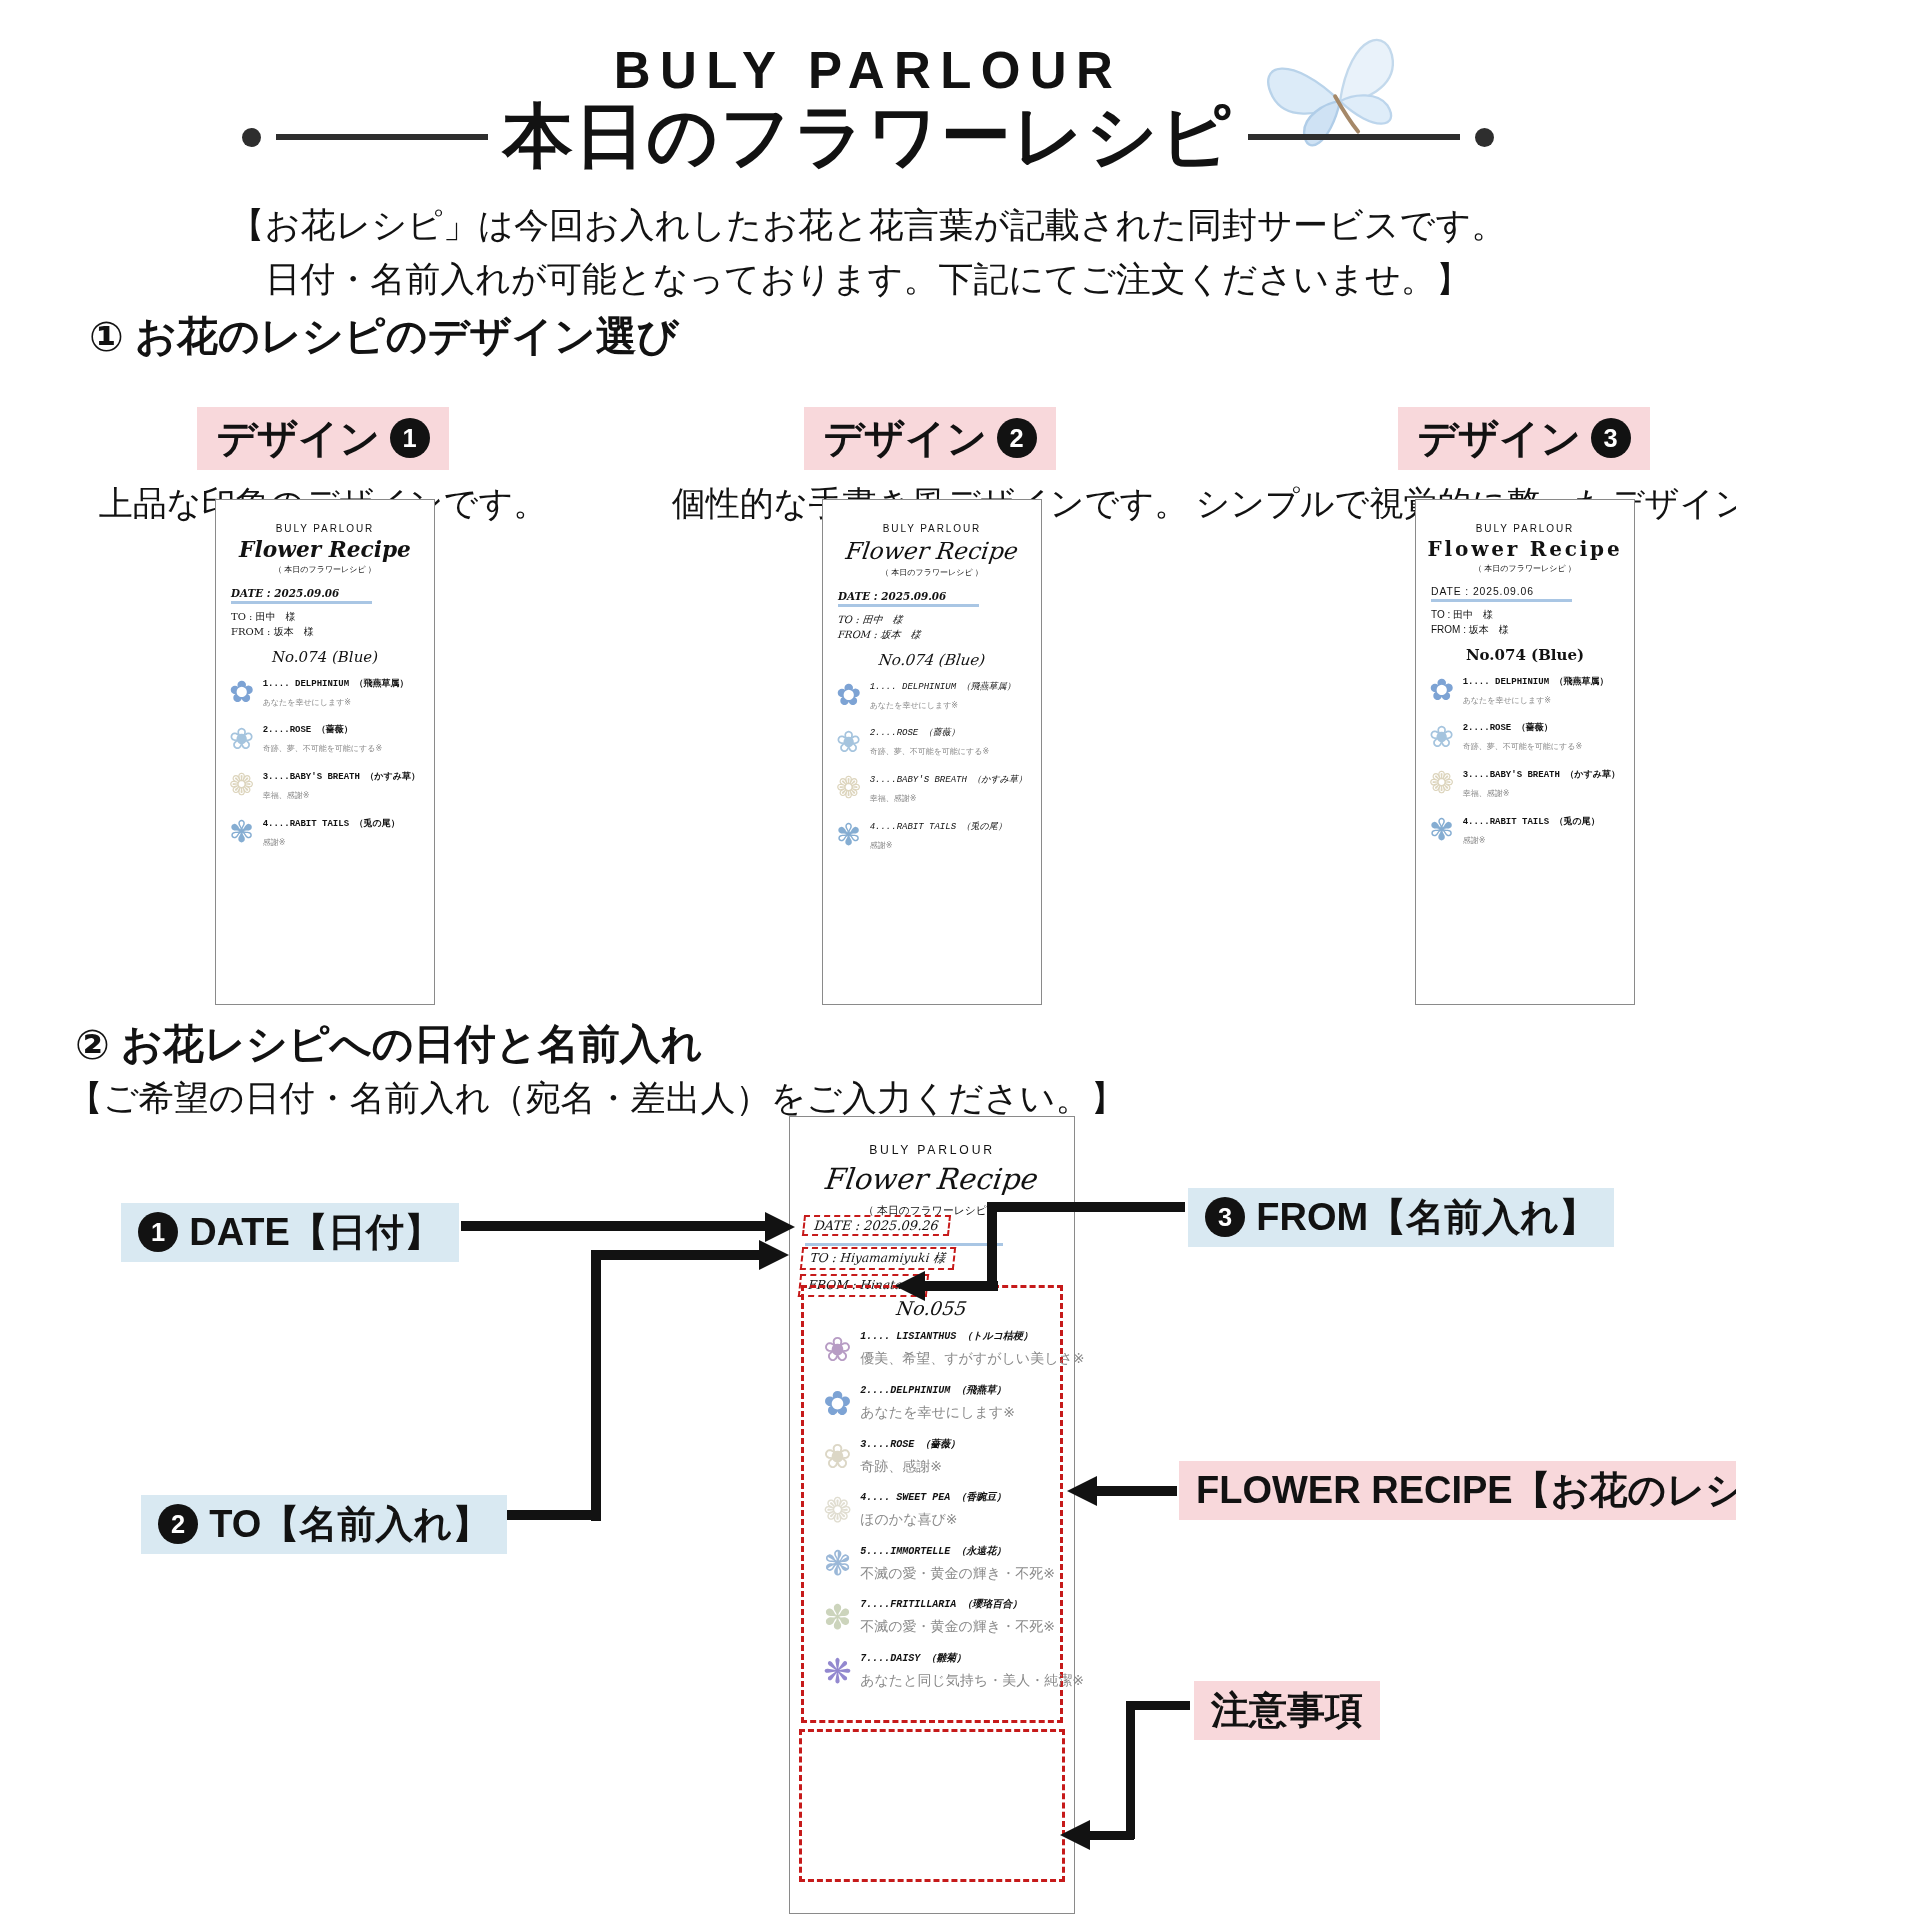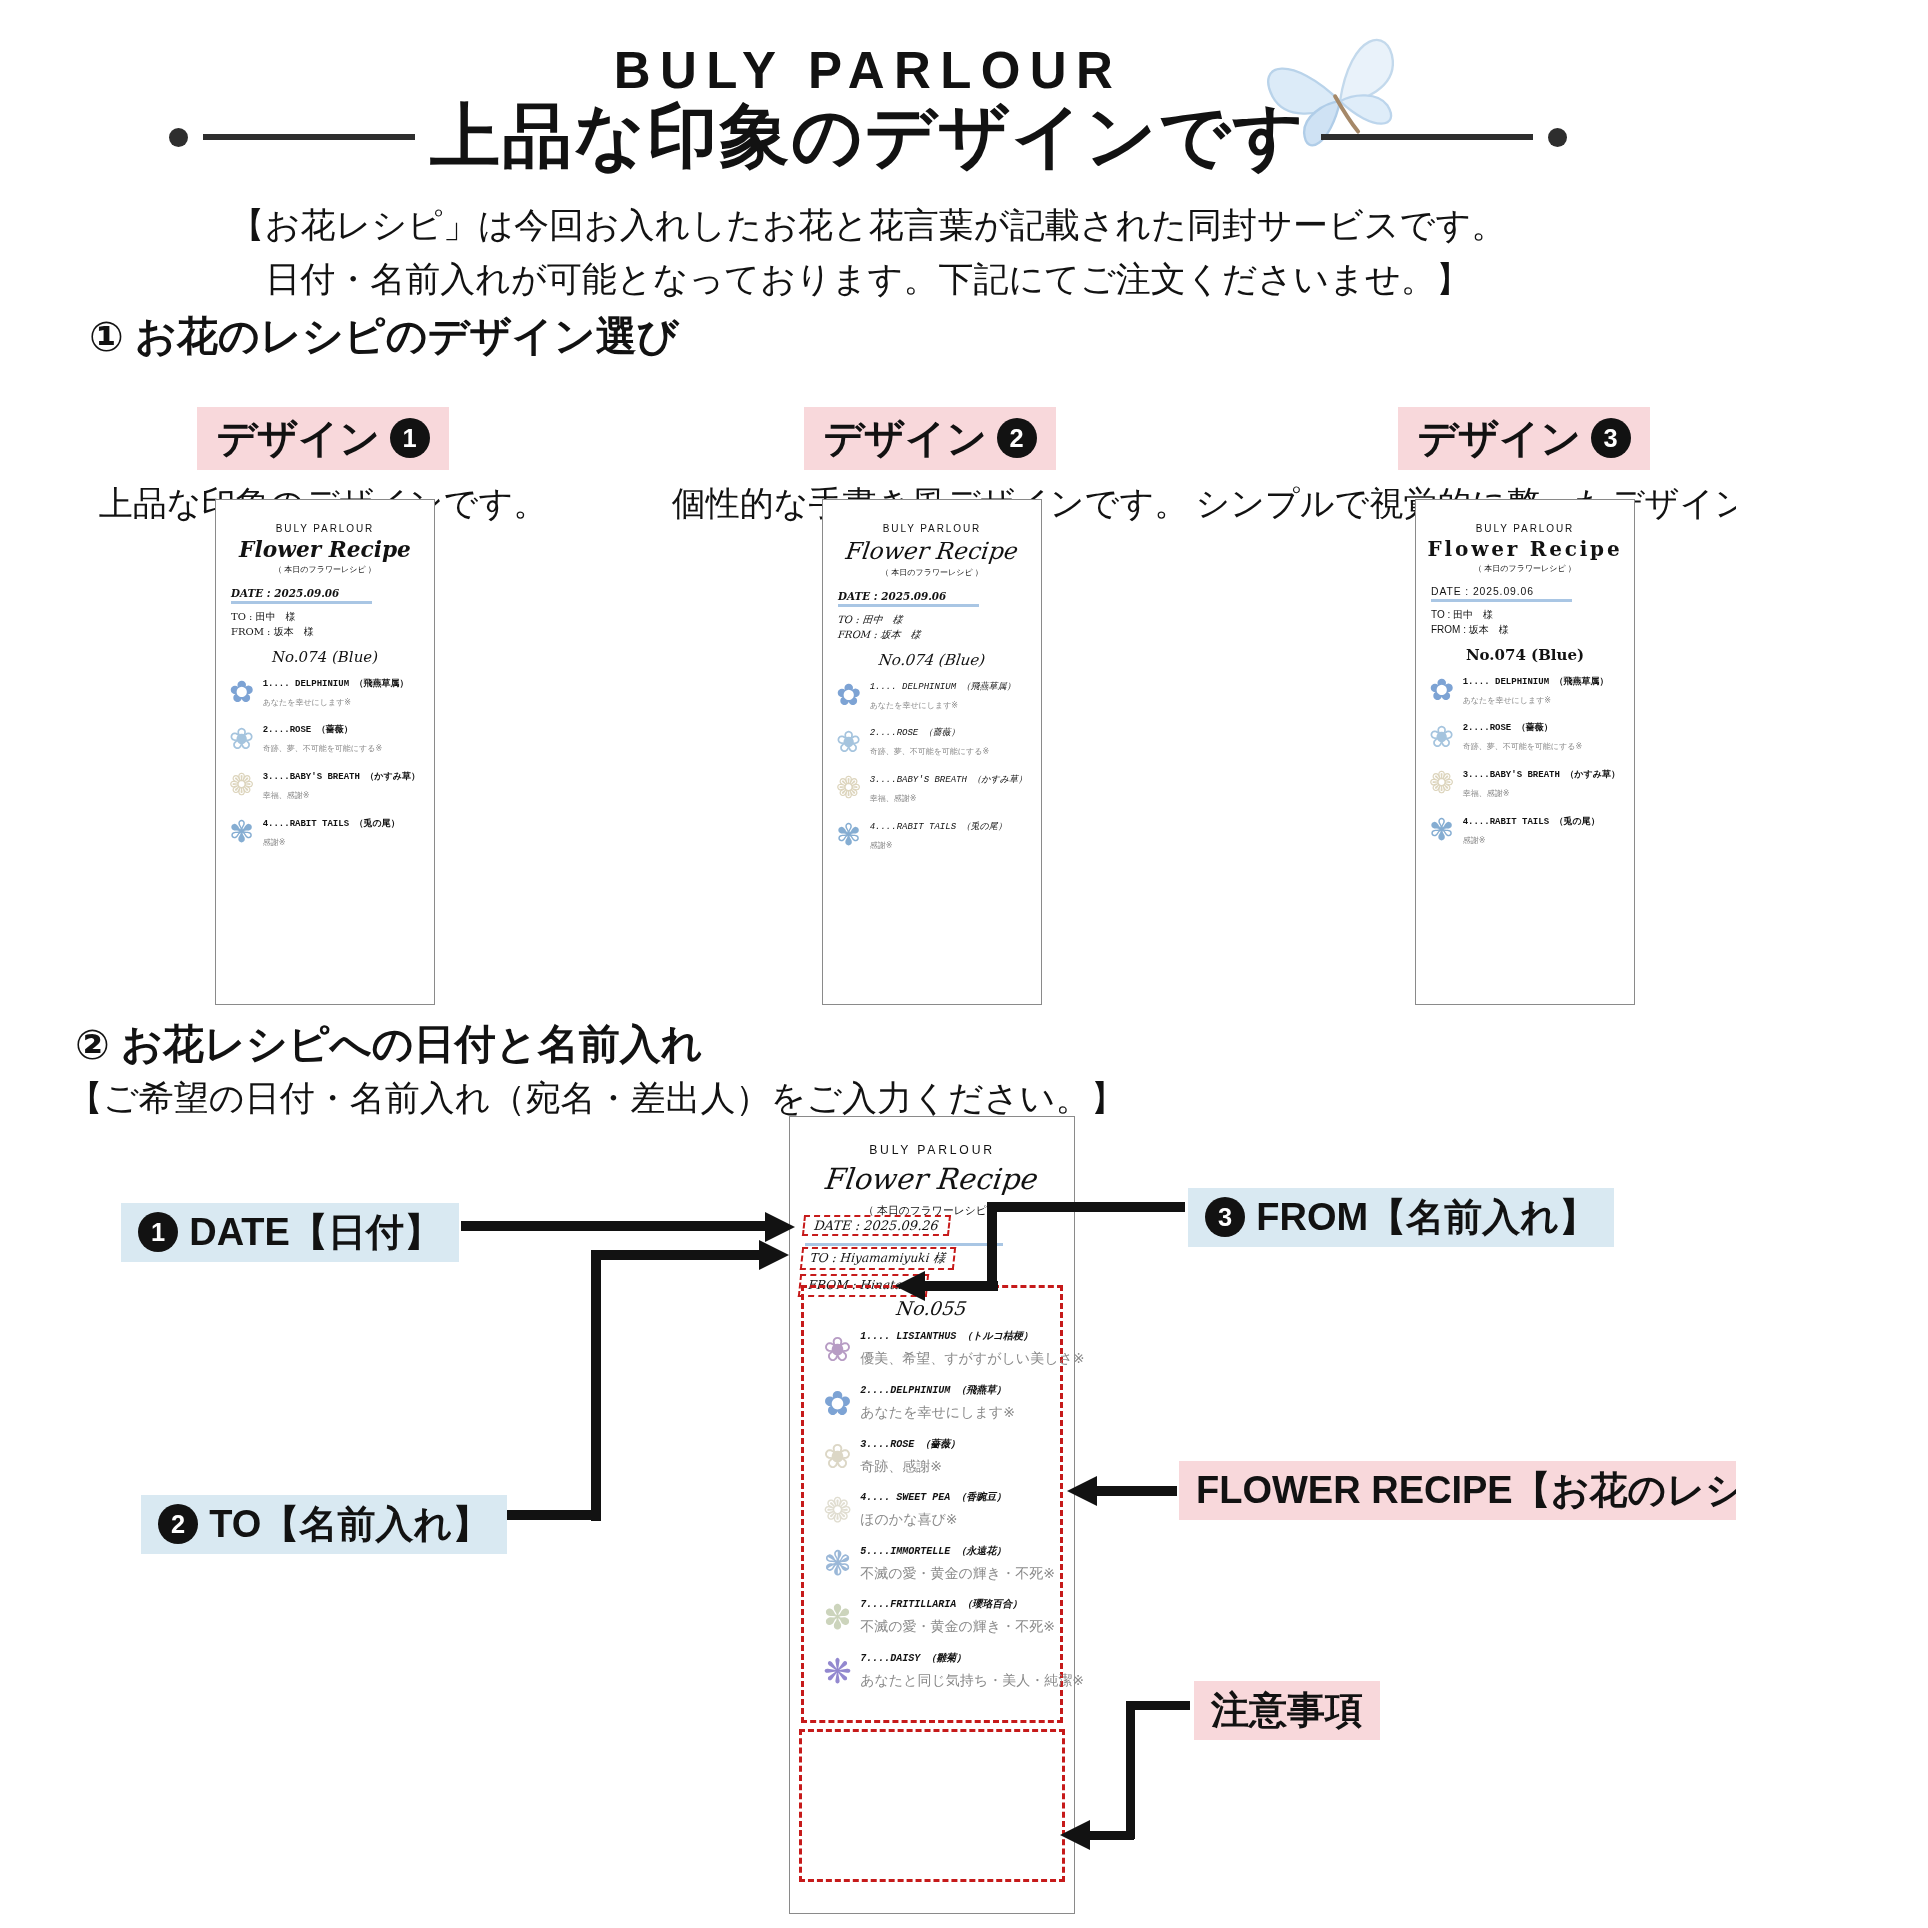--- a/index.html
+++ b/index.html
@@ -114,21 +114,21 @@
         <path d="M50 48 C36 72, 18 76, 22 60 C25 50, 40 46, 50 48 Z" fill="#cfe2f4" stroke="#b0cde8" stroke-width="1.5"></path>
         <path d="M50 48 C64 74, 82 76, 78 60 C75 50, 60 46, 50 48 Z" fill="#dfedf9" stroke="#bcd5ec" stroke-width="1.5"></path>
         <path d="M48 44 C50 54, 52 62, 55 70" stroke="#a58868" stroke-width="2.5" fill="none" stroke-linecap="round"></path>
       </g>
     </svg>
   </div>
 
   <div class="abs title-row">
     <span class="deco-dot"></span>
     <span class="deco-line"></span>
-    <span class="main-title">上品な印象のデザインです</span>
+    <span class="main-title">本日のフラワーレシピ</span>
     <span class="deco-line"></span>
     <span class="deco-dot"></span>
   </div>
 
   <div class="abs subtitle center" style="top:256px;">日付・名前入れが可能となっております。下記にてご注文くださいませ。】</div>
   <div class="abs subtitle center" style="top:202px;">【お花レシピ」は今回お入れしたお花と花言葉が記載された同封サービスです。</div>
 
   <div class="abs sec-heading" style="left:89px;top:309px;">
     <span class="ring-num" style="border:none;width:auto;height:auto;font-size:41px;">①</span>
     <span>お花のレシピのデザイン選び</span>

